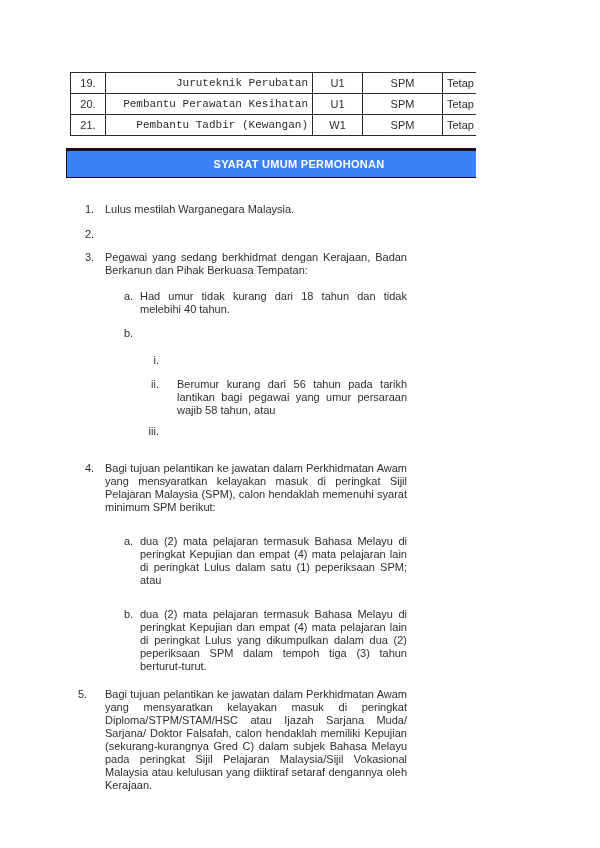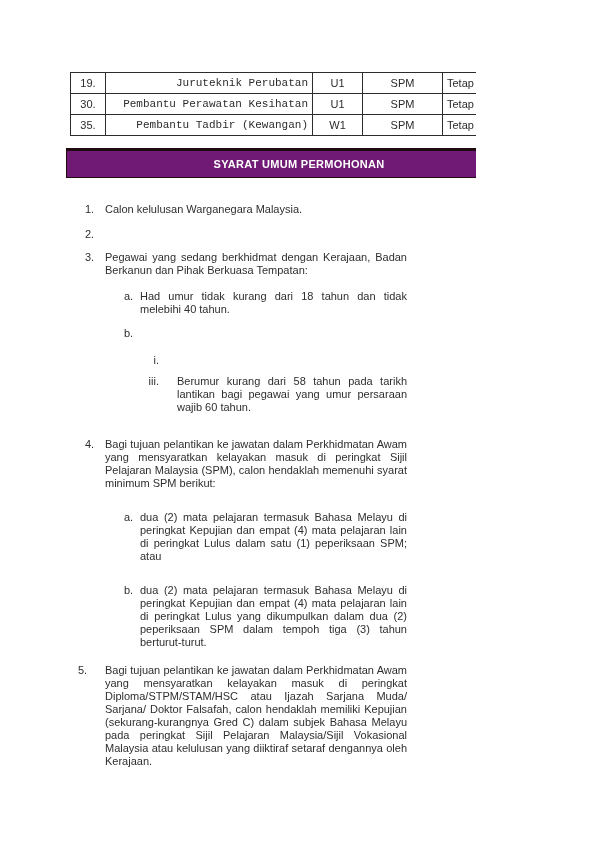--- a/index.html
+++ b/index.html
@@ -85,45 +85,45 @@
     </colgroup>
     <tbody>
       <tr>
         <td class="c-no">19.</td>
         <td class="c-name">Juruteknik Perubatan</td>
         <td class="c-grade">U1</td>
         <td class="c-qual">SPM</td>
         <td class="c-status">Tetap</td>
       </tr>
       <tr>
-        <td class="c-no">30.</td>
+        <td class="c-no">20.</td>
         <td class="c-name">Pembantu Perawatan Kesihatan</td>
         <td class="c-grade">U1</td>
         <td class="c-qual">SPM</td>
         <td class="c-status">Tetap</td>
       </tr>
       <tr>
-        <td class="c-no">35.</td>
+        <td class="c-no">21.</td>
         <td class="c-name">Pembantu Tadbir (Kewangan)</td>
         <td class="c-grade">W1</td>
         <td class="c-qual">SPM</td>
         <td class="c-status">Tetap</td>
       </tr>
     </tbody>
   </table>
 
-  <div class="banner" style="background: #701a75; border-color: rgb(30, 10, 16);">
+  <div class="banner" style="background: #3b82f6; border-color: rgb(30, 10, 16);">
     <span style="color: rgb(255, 255, 255);">SYARAT UMUM PERMOHONAN</span>
   </div>
 
   <div class="req-list">
 
     <div class="item lvl1" style="margin-top:0">
       <span class="num">1.</span>
-      <div class="txt">Calon kelulusan Warganegara Malaysia.</div>
+      <div class="txt">Lulus mestilah Warganegara Malaysia.</div>
     </div>
 
     <div class="item lvl1" style="margin-top:12px">
       <span class="num">2.</span>
     </div>
 
     <div class="item lvl1" style="margin-top:10px">
       <span class="num">3.</span>
       <div class="txt">Pegawai yang sedang berkhidmat dengan Kerajaan, Badan Berkanun dan Pihak Berkuasa Tempatan:</div>
     </div>
@@ -134,24 +134,27 @@
     </div>
 
     <div class="item lvl2" style="margin-top:11px">
       <span class="num">b.</span>
     </div>
 
     <div class="item lvl3" style="margin-top:14px">
       <span class="num">i.</span>
     </div>
 
+    <div class="item lvl3" style="margin-top:11px">
+      <span class="num">ii.</span>
+      <div class="txt">Berumur kurang dari 56 tahun pada tarikh lantikan bagi pegawai yang umur persaraan wajib 58 tahun, atau</div>
+    </div>
 
     <div class="item lvl3" style="margin-top:8px">
       <span class="num">iii.</span>
-      <div class="txt">Berumur kurang dari 58 tahun pada tarikh lantikan bagi pegawai yang umur persaraan wajib 60 tahun.</div>
     </div>
 
     <div class="item lvl1" style="margin-top:24px">
       <span class="num">4.</span>
       <div class="txt">Bagi tujuan pelantikan ke jawatan dalam Perkhidmatan Awam yang mensyaratkan kelayakan masuk di peringkat Sijil Pelajaran Malaysia (SPM), calon hendaklah memenuhi syarat minimum SPM berikut:</div>
     </div>
 
     <div class="item lvl2" style="margin-top:21px">
       <span class="num">a.</span>
       <div class="txt">dua (2) mata pelajaran termasuk Bahasa Melayu di peringkat Kepujian dan empat (4) mata pelajaran lain di peringkat Lulus dalam satu (1) peperiksaan SPM; atau</div>

